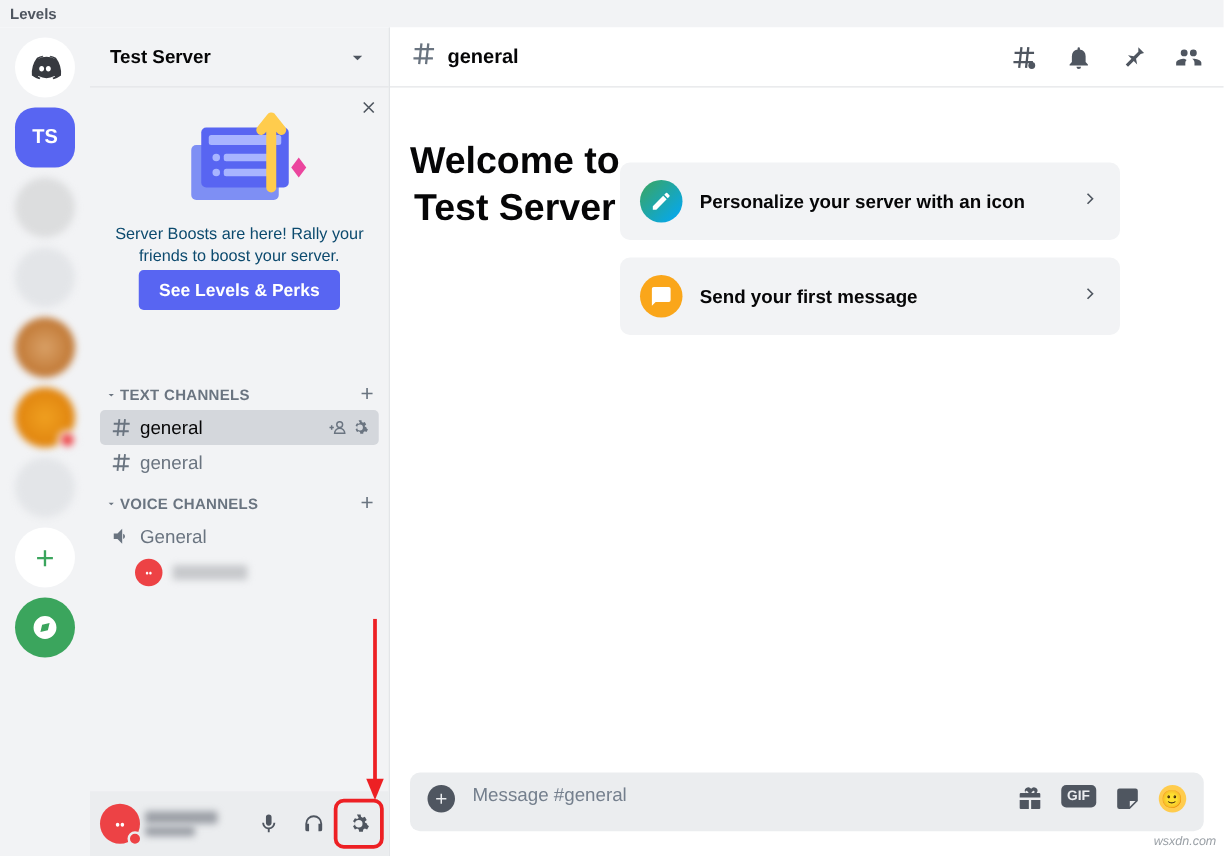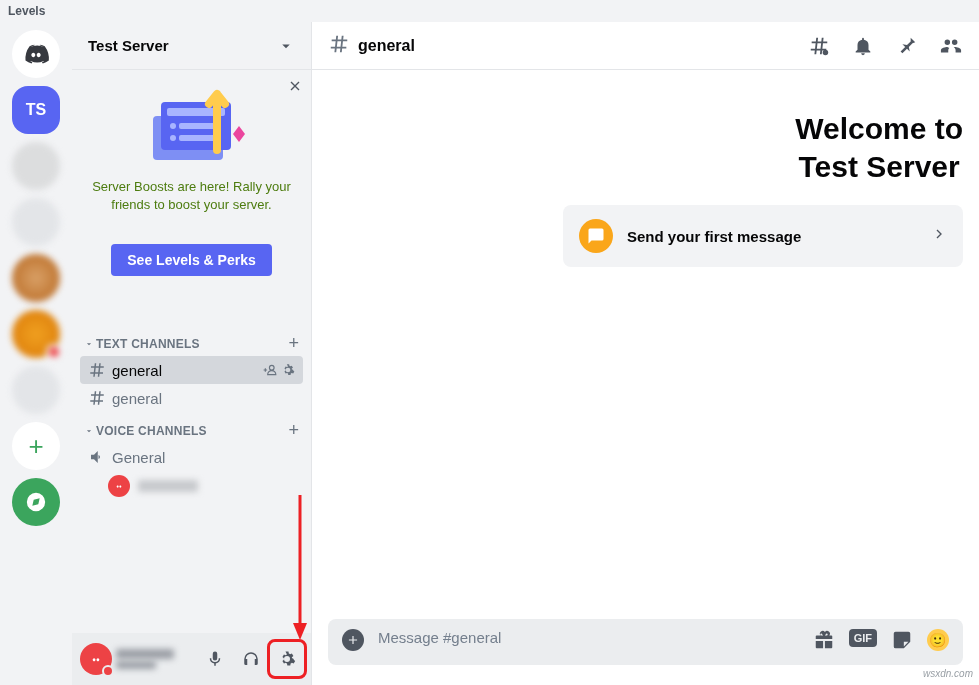--- a/index.html
+++ b/index.html
@@ -29,21 +29,21 @@
 
 .channels { width: 240px; background: #f2f3f5; display: flex; flex-direction: column; border-right: 1px solid #e3e5e8; }
 .server-header { height: 48px; border-bottom: 1px solid #e3e5e8; display: flex; align-items: center; justify-content: space-between; padding: 0 16px; cursor: pointer; }
 .server-header h1 { font-size: 15px; font-weight: 700; color: #060607; }
 .server-header svg { width: 18px; height: 18px; fill: #4f5660; }
 
 .boost-card { padding: 16px; position: relative; text-align: center; }
 .boost-close { position: absolute; top: 8px; right: 8px; cursor: pointer; }
 .boost-close svg { width: 16px; height: 16px; fill: #4f5660; }
 .boost-art { height: 80px; display: flex; align-items: center; justify-content: center; margin-bottom: 12px; }
-.boost-text { font-size: 13px; color: #4d7c0f; line-height: 1.4; margin-bottom: 30px; }
+.boost-text { font-size: 13px; color: #0c4a6e; line-height: 1.4; margin-bottom: 2px; }
 .boost-btn { background: #5865f2; color: #fff; border: none; border-radius: 4px; padding: 8px 16px; font-size: 14px; font-weight: 600; cursor: pointer; }
 
 .ch-list { flex: 1; overflow-y: auto; padding: 0 8px; margin-top: 33px; }
 .ch-category { display: flex; align-items: center; justify-content: space-between; padding: 8px 4px 2px; cursor: pointer; }
 .ch-category .label { font-size: 12px; font-weight: 700; color: #6a7480; letter-spacing: 0.02em; display: flex; align-items: center; gap: 2px; }
 .ch-category svg.chev { width: 10px; height: 10px; fill: #6a7480; }
 .ch-category .plus { color: #6a7480; font-size: 18px; cursor: pointer; }
 .ch-item { display: flex; align-items: center; gap: 6px; padding: 5px 8px; border-radius: 4px; cursor: pointer; color: #6a7480; font-size: 15px; }
 .ch-item.active { background: #d4d7dc; color: #060607; font-weight: 500; }
 .ch-item svg { width: 18px; height: 18px; fill: #6a7480; flex-shrink: 0; }
@@ -72,21 +72,21 @@
 .annotation-arrow { position: absolute; left: 290px; top: 495px; pointer-events: none; }
 
 
 .main { flex: 1; display: flex; flex-direction: column; background: #fff; min-width: 0; }
 .ch-header { height: 48px; border-bottom: 1px solid #e3e5e8; display: flex; align-items: center; padding: 0 16px; gap: 8px; }
 .ch-header .hash svg { width: 22px; height: 22px; fill: #6a7480; }
 .ch-header .title { font-size: 16px; font-weight: 600; color: #060607; flex: 1; }
 .ch-header .tool { width: 24px; height: 24px; display: flex; align-items: center; justify-content: center; cursor: pointer; margin-left: 12px; }
 .ch-header .tool svg { width: 22px; height: 22px; fill: #4f5660; }
 
-.welcome { flex: 1; overflow-y: auto; padding: 40px 16px 16px; display: flex; flex-direction: column; align-items: flex-end; }
+.welcome { flex: 1; overflow-y: auto; padding: 40px 16px 16px; display: flex; flex-direction: row; align-items: flex-start; }
 .welcome h2 { font-size: 30px; font-weight: 800; color: #060607; text-align: center; line-height: 1.25; }
 .welcome .desc { font-size: 14px; color: #4f5660; text-align: center; margin-top: 10px; max-width: 420px; line-height: 1.4; }
 .welcome .desc a { color: #066fd1; text-decoration: none; }
 .cards { width: 100%; max-width: 400px; margin-top: 20px; display: flex; flex-direction: column; gap: 14px; }
 .card { background: #f2f3f5; border-radius: 8px; padding: 14px 16px; display: flex; align-items: center; gap: 14px; cursor: pointer; }
 .card .icon { width: 34px; height: 34px; border-radius: 50%; display: flex; align-items: center; justify-content: center; flex-shrink: 0; }
 .card .icon.i1 { background: #eb459e; position: relative; }
 .card .icon.i1::after { content: ""; position: absolute; top: -2px; right: -2px; width: 12px; height: 12px; border-radius: 50%; background: #3ba55d; border: 2px solid #f2f3f5; }
 .card .icon.i2 { background: linear-gradient(135deg,#3ba55d,#00a8fc); }
 .card .icon.i3 { background: #faa61a; }
@@ -285,20 +285,31 @@
           </span>
       </div>
 
       <div class="welcome">
         <h2>
           <span>Welcome to</span><br>
           <span>Test Server</span>
         </h2>
         <div class="cards">
           <div class="card">
+            <span class="icon i2">
+                <svg viewBox="0 0 24 24">
+                  <path d="M3 17.25V21h3.75L17.8 9.94l-3.75-3.75L3 17.25ZM20.7 7a1 1 0 0 0 0-1.4l-2.3-2.3a1 1 0 0 0-1.4 0l-1.8 1.8 3.75 3.75Z"></path>
+                </svg>
+              </span>
+            <span class="label">Personalize your server with an icon</span>
+            <span class="chev"><svg viewBox="0 0 24 24">
+                  <path d="M9 6l6 6-6 6" stroke="#4f5660" stroke-width="2" fill="none"></path>
+                </svg></span>
+          </div>
+          <div class="card">
             <span class="icon i3">
                 <svg viewBox="0 0 24 24">
                   <path d="M20 2H4a2 2 0 0 0-2 2v18l4-4h14a2 2 0 0 0 2-2V4a2 2 0 0 0-2-2Z"></path>
                 </svg>
               </span>
             <span class="label">Send your first message</span>
             <span class="chev"><svg viewBox="0 0 24 24">
                   <path d="M9 6l6 6-6 6" stroke="#4f5660" stroke-width="2" fill="none"></path>
                 </svg></span>
           </div>

